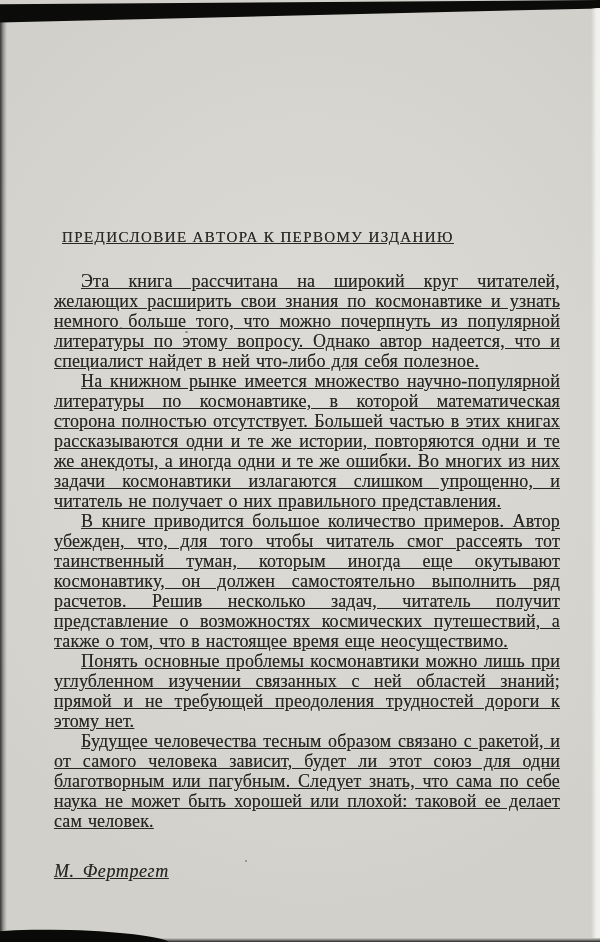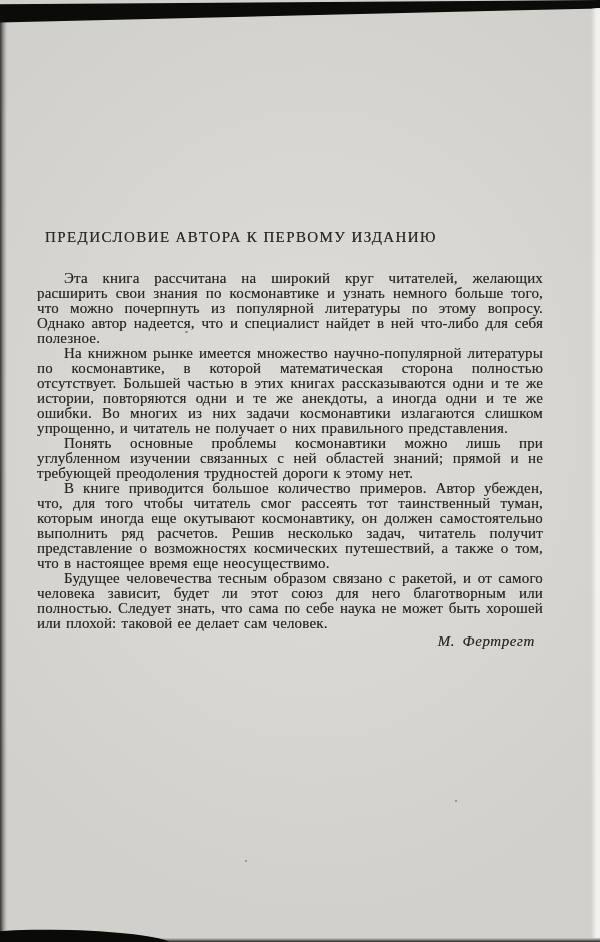--- a/index.html
+++ b/index.html
@@ -65,53 +65,53 @@
     background: rgba(70,68,62,0.55);
   }
   .speck.s1 { left: 120px; top: 327px; }
   .speck.s2 { left: 185px; top: 331px; width: 3px; }
   .speck.s3 { left: 455px; top: 800px; }
   .speck.s4 { left: 245px; top: 860px; }
   .speck.s5 { left: 530px; top: 520px; height: 3px; }
 
   .page-content {
     position: absolute;
-    left: 37px;
+    left: 54px;
     top: 229px;
     width: 506px;
     color: #282723;
+    text-decoration: underline;
   }
 
   h1.page-title {
     font-size: 15px;
     font-weight: normal;
     letter-spacing: 1.4px;
     color: #2b2a26;
     margin: 0 0 25px 8px;
     white-space: nowrap;
     text-shadow: 0 0 0.5px rgba(40,39,35,0.7);
   }
 
   .body-text p {
-    font-size: 15px;
-    line-height: 15px;
+    font-size: 18px;
+    line-height: 20px;
     text-align: justify;
     text-indent: 27px;
     word-spacing: 1.2px;
     letter-spacing: 0.15px;
     color: #282723;
     text-shadow: 0 0 0.4px rgba(40,39,35,0.55);
   }
 
   .signature {
-    margin-top: 2px;
+    margin-top: 30px;
     padding-right: 8px;
-    text-align: right;
     font-style: italic;
-    font-size: 15px;
+    font-size: 18px;
     letter-spacing: 0.6px;
     word-spacing: 3px;
     color: #292824;
     text-shadow: 0 0 0.4px rgba(40,39,35,0.55);
   }
 </style>
 </head>
 <body>
 
 <div class="scan">
@@ -127,21 +127,21 @@
   <div class="speck s3"></div>
   <div class="speck s4"></div>
   <div class="speck s5"></div>
 
   <div class="page-content">
     <h1 class="page-title">ПРЕДИСЛОВИЕ АВТОРА К ПЕРВОМУ ИЗДАНИЮ</h1>
 
     <div class="body-text">
       <p>Эта книга рассчитана на широкий круг читателей, желающих расширить свои знания по космонавтике и узнать немного больше того, что можно почерпнуть из популярной литературы по этому вопросу. Однако автор надеется, что и специалист найдет в ней что-либо для себя полезное.</p>
       <p>На книжном рынке имеется множество научно-популярной литературы по космонавтике, в которой математическая сторона полностью отсутствует. Большей частью в этих книгах рассказываются одни и те же истории, повторяются одни и те же анекдоты, а иногда одни и те же ошибки. Во многих из них задачи космонавтики излагаются слишком упрощенно, и читатель не получает о них правильного представления.</p>
+      <p>В книге приводится большое количество примеров. Автор убежден, что, для того чтобы читатель смог рассеять тот таинственный туман, которым иногда еще окутывают космонавтику, он должен самостоятельно выполнить ряд расчетов. Решив несколько задач, читатель получит представление о возможностях космических путешествий, а также о том, что в настоящее время еще неосуществимо.</p>
       <p>Понять основные проблемы космонавтики можно лишь при углубленном изучении связанных с ней областей знаний; прямой и не требующей преодоления трудностей дороги к этому нет.</p>
-      <p>В книге приводится большое количество примеров. Автор убежден, что, для того чтобы читатель смог рассеять тот таинственный туман, которым иногда еще окутывают космонавтику, он должен самостоятельно выполнить ряд расчетов. Решив несколько задач, читатель получит представление о возможностях космических путешествий, а также о том, что в настоящее время еще неосуществимо.</p>
-      <p>Будущее человечества тесным образом связано с ракетой, и от самого человека зависит, будет ли этот союз для него благотворным или полностью. Следует знать, что сама по себе наука не может быть хорошей или плохой: таковой ее делает сам человек.</p>
+      <p>Будущее человечества тесным образом связано с ракетой, и от самого человека зависит, будет ли этот союз для одни благотворным или пагубным. Следует знать, что сама по себе наука не может быть хорошей или плохой: таковой ее делает сам человек.</p>
     </div>
 
     <div class="signature">М. Фертрегт</div>
   </div>
 
 </div>
 
 </body></html>

